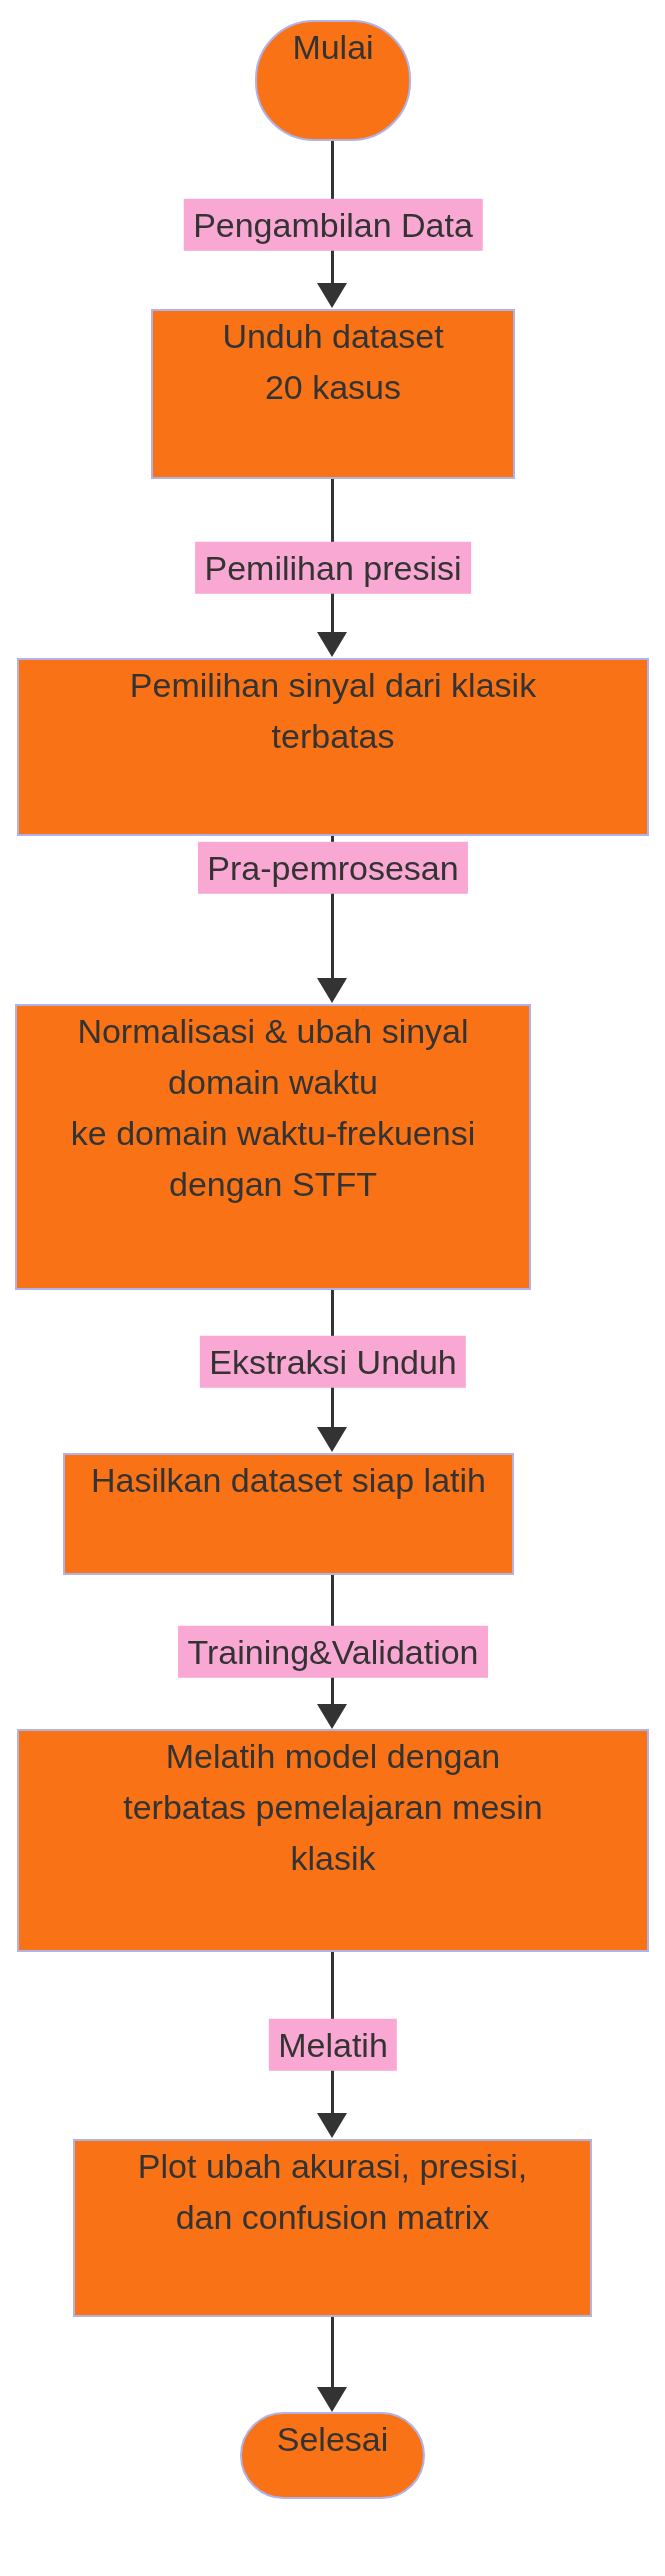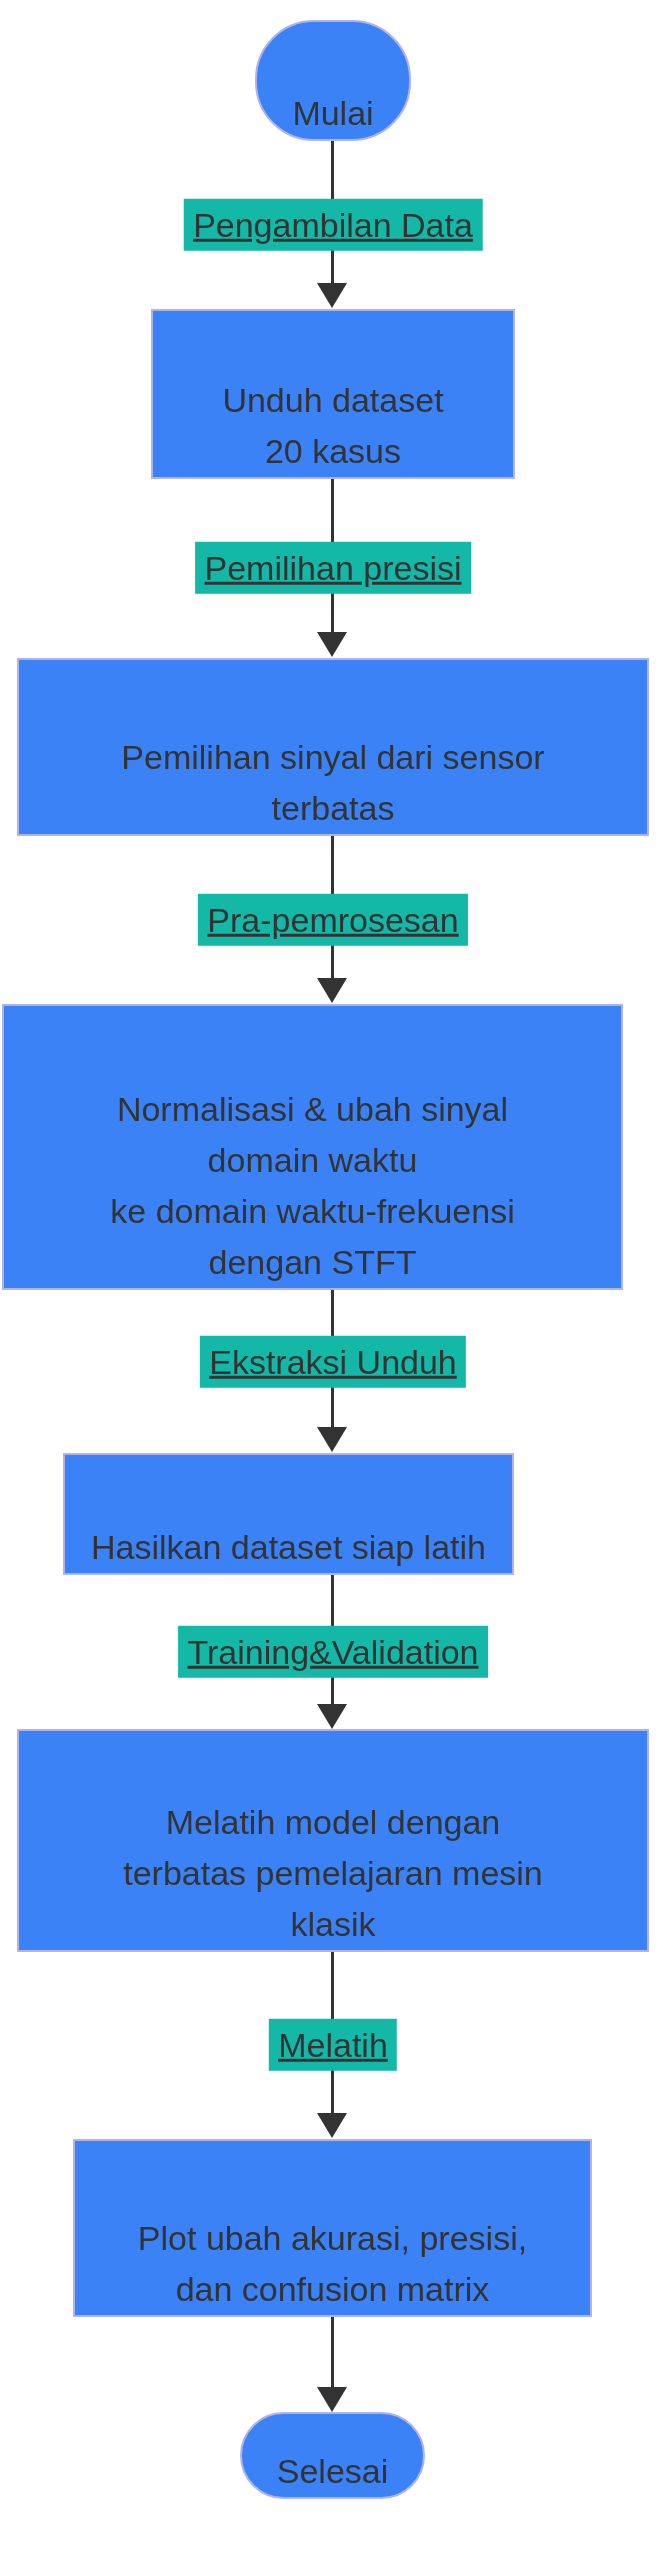--- a/index.html
+++ b/index.html
@@ -29,37 +29,36 @@
     width: 0;
     height: 0;
     border-left: 15.4px solid transparent;
     border-right: 15.4px solid transparent;
     border-top: 25.5px solid #333333;
   }
   .edge-label {
     position: absolute;
     left: 333px;
     transform: translate(-50%, -50%);
-    background: #14b8a6;
+    background: #f9a8d4;
     padding: 6.7px 9.4px;
     font-size: 34px;
     line-height: 1.15;
     white-space: nowrap;
     color: #333333;
     z-index: 3;
-    text-decoration: underline;
   }
   
   .node {
     position: absolute;
-    background: #3b82f6;
+    background: #f97316;
     border: 2px solid #b0b2e8;
     box-sizing: border-box;
     display: flex;
-    align-items: flex-end;
+    align-items: flex-start;
     justify-content: center;
     text-align: center;
     z-index: 2;
   }
   .node .label {
     font-size: 34px;
     line-height: 1.5;
     white-space: pre-line;
     color: #333333;
   }
@@ -76,21 +75,21 @@
   <div class="edge-line" style="top:141px;height:144px"></div>
   <div class="arrowhead" style="top:283px"></div>
   <div class="edge-label" style="top:225px">Pengambilan Data</div>
 
   <div class="edge-line" style="top:478px;height:155px"></div>
   <div class="arrowhead" style="top:632px"></div>
   <div class="edge-label" style="top:568px">Pemilihan presisi</div>
 
   <div class="edge-line" style="top:835px;height:144px"></div>
   <div class="arrowhead" style="top:978px"></div>
-  <div class="edge-label" style="top:920px">Pra-pemrosesan</div>
+  <div class="edge-label" style="top:868px">Pra-pemrosesan</div>
 
   <div class="edge-line" style="top:1290px;height:139px"></div>
   <div class="arrowhead" style="top:1427px"></div>
   <div class="edge-label" style="top:1362px">Ekstraksi Unduh</div>
 
   <div class="edge-line" style="top:1575px;height:130px"></div>
   <div class="arrowhead" style="top:1704px"></div>
   <div class="edge-label" style="top:1652px">Training&amp;Validation</div>
 
   <div class="edge-line" style="top:1952px;height:162px"></div>
@@ -103,25 +102,25 @@
   <div class="node stadium" style="left:255px;top:20px;width:156px;height:121px">
     <span class="label">Mulai</span>
   </div>
 
   <div class="node" style="left:151px;top:309px;width:364px;height:170px">
     <span class="label">Unduh dataset
 20 kasus</span>
   </div>
 
   <div class="node" style="left:17px;top:658px;width:632px;height:178px">
-    <span class="label">Pemilihan sinyal dari sensor
+    <span class="label">Pemilihan sinyal dari klasik
 terbatas</span>
   </div>
 
-  <div class="node" style="left:2px;top:1004px;width:621px;height:286px">
+  <div class="node" style="left:15px;top:1004px;width:516px;height:286px">
     <span class="label">Normalisasi &amp; ubah sinyal
 domain waktu
 ke domain waktu-frekuensi
 dengan STFT</span>
   </div>
 
   <div class="node" style="left:63px;top:1453px;width:451px;height:122px">
     <span class="label">Hasilkan dataset siap latih</span>
   </div>
 

